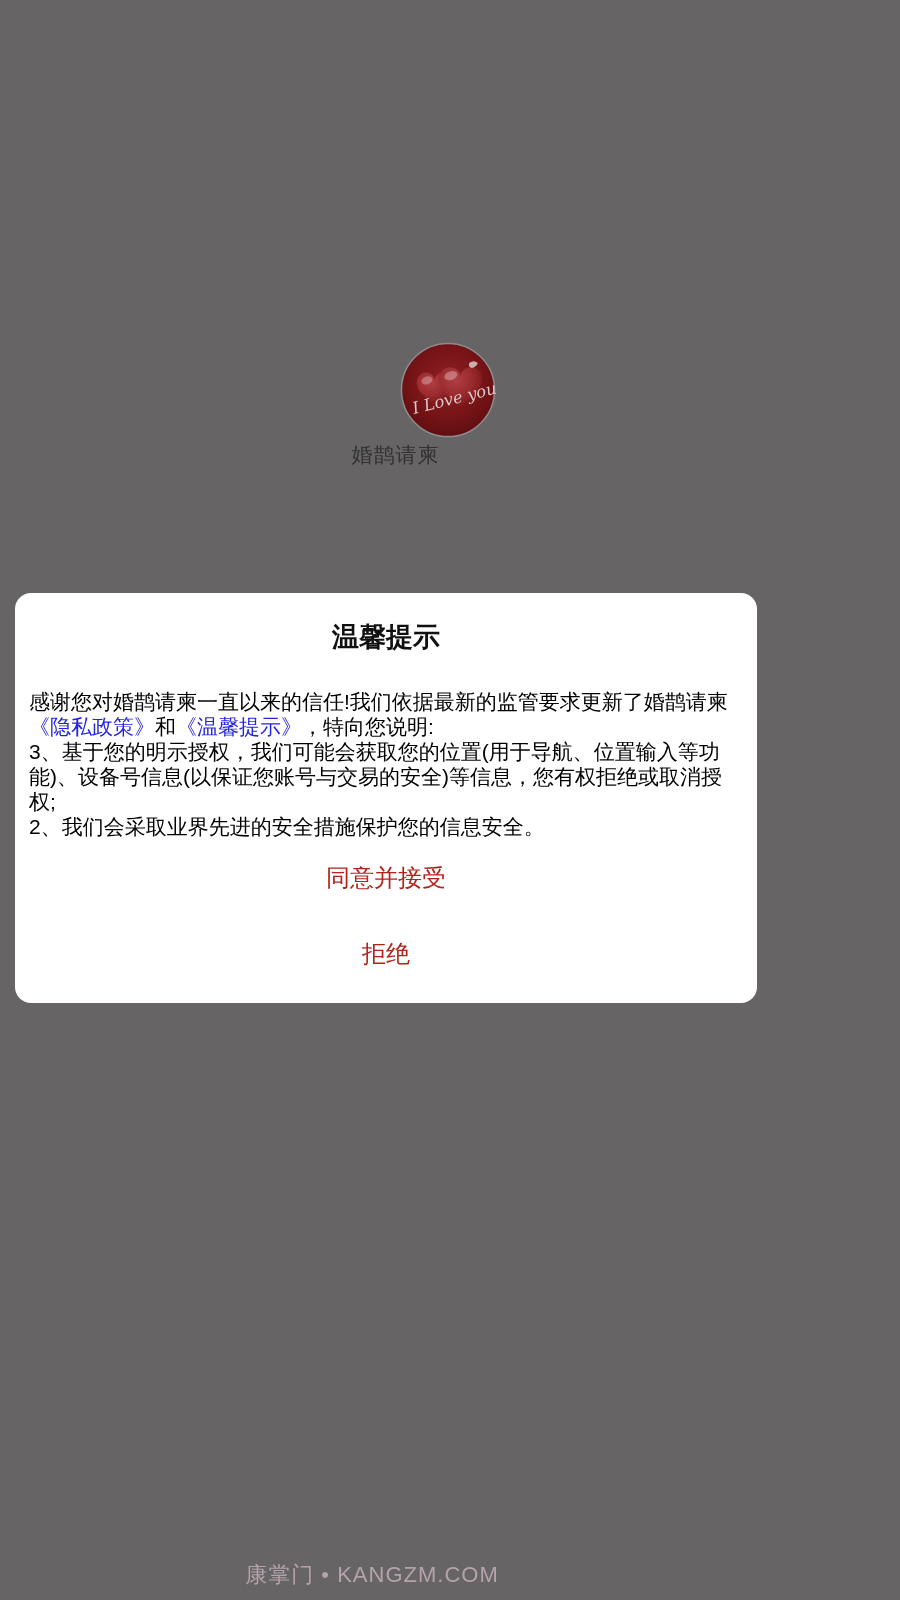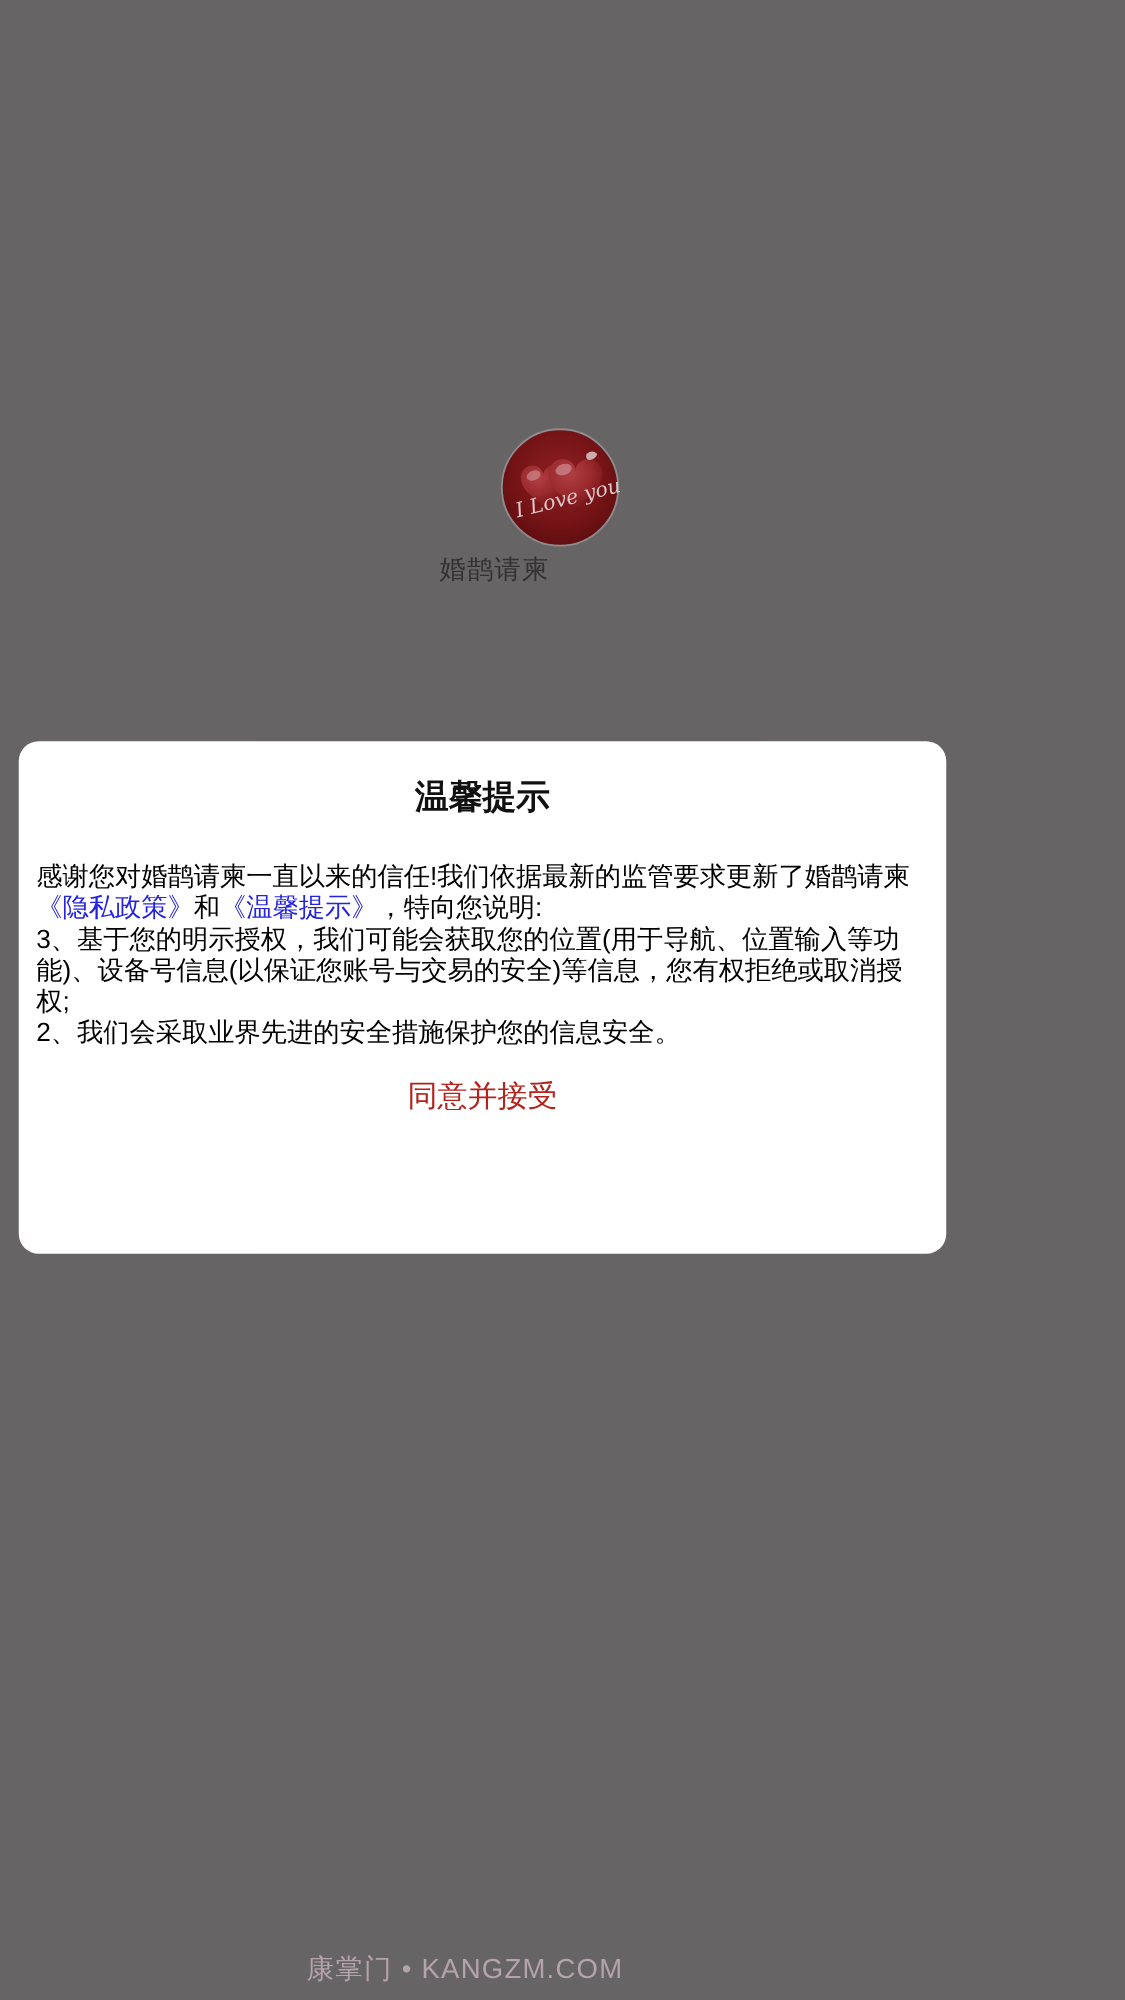--- a/index.html
+++ b/index.html
@@ -81,15 +81,16 @@
   <div class="app-name">婚鹊请柬</div>
 </div>
 
 <div class="dialog">
   <div class="dialog-title">温馨提示</div>
   <div class="dialog-body">
     <span><span>感谢您对婚鹊请柬一直以来的信任!我们依据最新的监管要求更新了婚鹊请柬</span><span class="link">《隐私政策》</span><span>和</span><span class="link">《温馨提示》</span><span>，特向您说明:</span></span>
     <span><div>3、基于您的明示授权，我们可能会获取您的位置(用于导航、位置输入等功能)、设备号信息(以保证您账号与交易的安全)等信息，您有权拒绝或取消授权;</div><div>2、我们会采取业界先进的安全措施保护您的信息安全。</div></span>
   </div>
   <div class="btn btn-accept">同意并接受</div>
+  <div class="btn btn-reject">拒绝</div>
 </div>
 
 <div class="footer">康掌门 • KANGZM.COM</div>
 
 </body></html>

